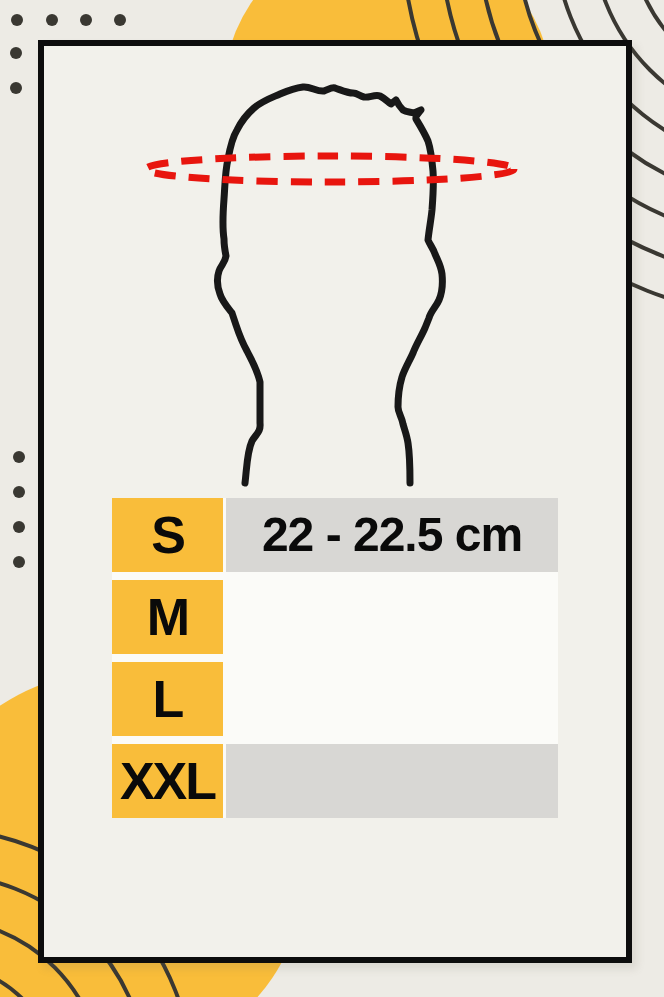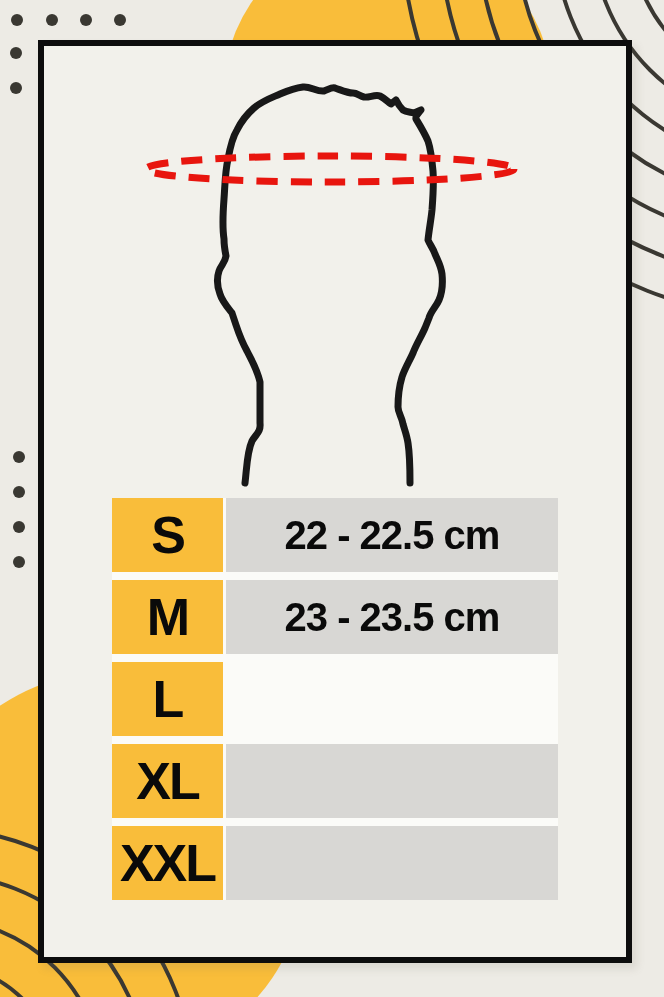--- a/index.html
+++ b/index.html
@@ -59,21 +59,21 @@
   .cell.size {
     width: 111px;
     flex: 0 0 111px;
     background: #f9bd3a;
     font-size: 52px;
     letter-spacing: -2px;
   }
   .cell.value {
     flex: 1;
     background: #d8d7d4;
-    font-size: 40px;
+    font-size: 48px;
     letter-spacing: -1px;
   }
 </style>
 </head>
 <body>
 
 <div class="canvas">
 
   <svg class="bg-svg" viewBox="0 0 664 997" aria-hidden="true">
     <rect x="0" y="0" width="664" height="997" fill="#edebe5"></rect>
@@ -166,28 +166,23 @@
       <ellipse cx="286" cy="123" rx="184" ry="13" fill="none" stroke-width="7" stroke-dasharray="21 13" stroke="#e8150e"></ellipse>
     </svg>
 
     <div class="size-table">
       <div class="size-row">
         <div class="cell size">S</div>
         <div class="cell value">22 - 22.5 cm</div>
       </div>
       <div class="size-row">
         <div class="cell size">M</div>
-        <div class="cell value">23 - 23.5 cm</div>
       </div>
       <div class="size-row">
         <div class="cell size">L</div>
-      </div>
-      <div class="size-row">
-        <div class="cell size">XL</div>
-        <div class="cell value"></div>
       </div>
       <div class="size-row">
         <div class="cell size">XXL</div>
         <div class="cell value"></div>
       </div>
     </div>
 
   </div>
 </div>
 

